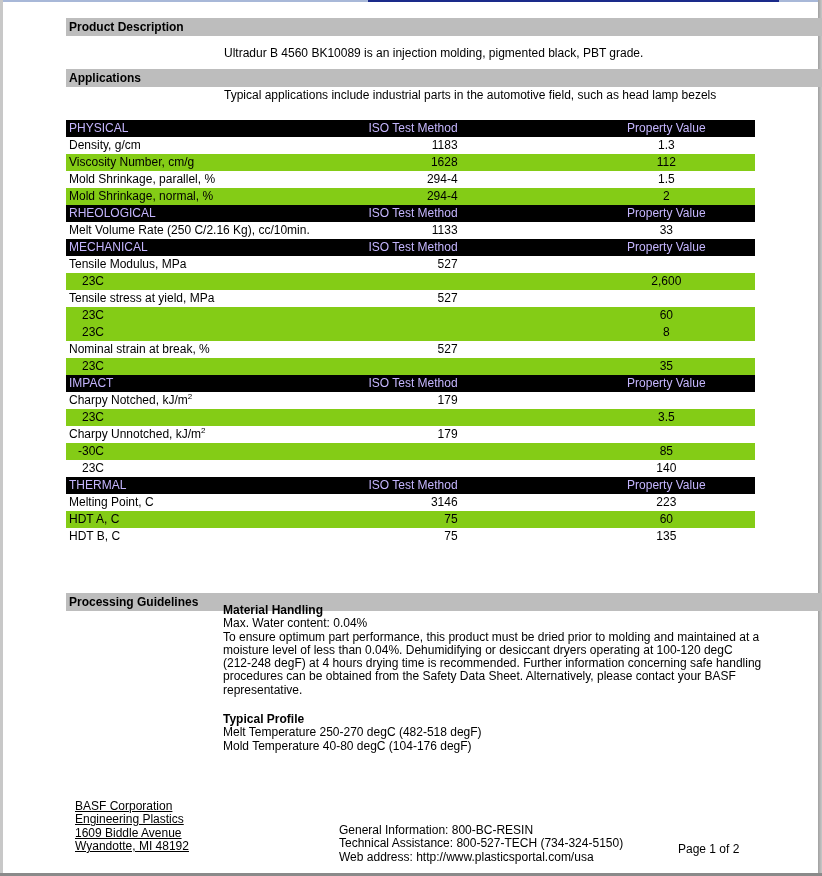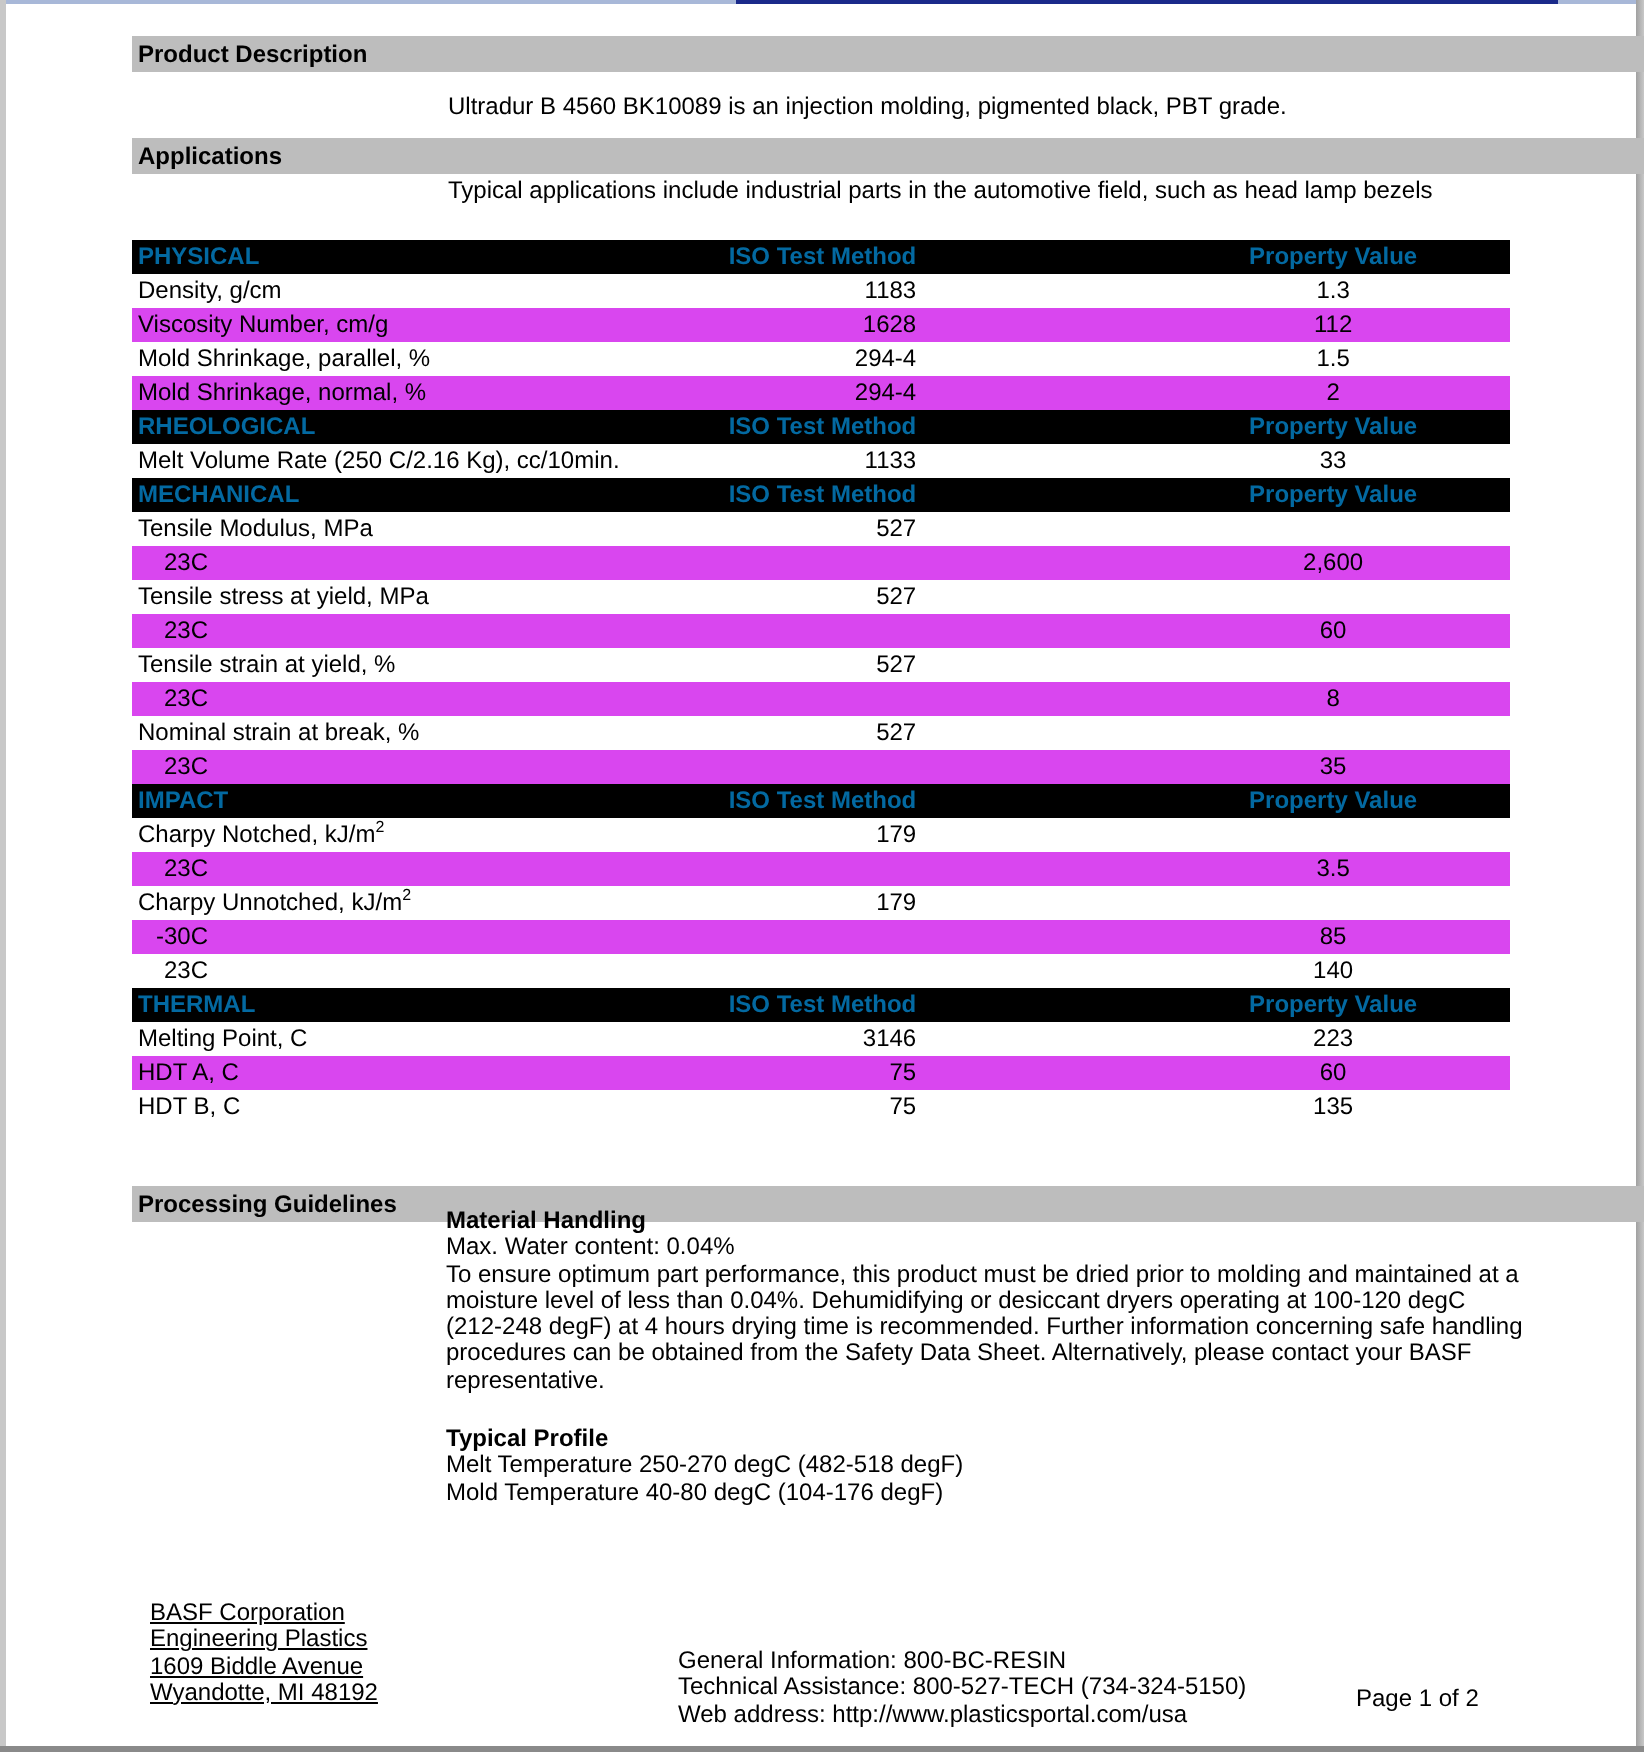--- a/index.html
+++ b/index.html
@@ -12,22 +12,22 @@
                   background:linear-gradient(to right,#a0a0a0,#c8c8c8); }
   .bottom-border { position:absolute; left:0; bottom:0; width:822px; height:3px; background:#8a8a8a; }
 
   .section-bar { position:absolute; left:66px; width:808px; height:18px; background:#bdbdbd;
                  font-weight:bold; font-size:12px; line-height:18px; padding-left:3px; box-sizing:border-box; }
   .section-text { position:absolute; left:224px; font-size:12px; line-height:16px; }
 
   table.props { position:absolute; left:66px; top:120px; width:689px; border-collapse:collapse;
                 font-size:12px; }
   table.props td { padding:0 3px; height:17px; line-height:17px; white-space:nowrap; }
-  table.props tr.hdr td { background:#000; color:#0369a1; font-weight:bold; }
-  table.props tr.alt td { background:#d946ef; }
+  table.props tr.hdr td { background:#000; color:#c4b5fd; font-weight:normal; }
+  table.props tr.alt td { background:#84cc16; }
   table.props td.c1 { width:290px; }
   table.props td.c2 { width:130px; text-align:right; }
   table.props td.c3 { width:260px; text-align:center; padding-left:120px; }
   table.props td.sub { padding-left:16px; }
   table.props td.sub2 { padding-left:12px; }
   sup { font-size:8px; line-height:0; vertical-align:5px; }
 
   .proc { position:absolute; left:223px; top:604px; width:540px; font-size:12px; line-height:13.3px; }
   .proc .h { font-weight:bold; }
   .proc p { margin:0; }
@@ -106,25 +106,20 @@
       </tr>
       <tr>
         <td class="c1"><span>Tensile stress at yield, MPa</span></td>
         <td class="c2">527</td>
         <td class="c3"></td>
       </tr>
       <tr class="alt">
         <td class="c1 sub"><span>23C</span></td>
         <td class="c2"></td>
         <td class="c3">60</td>
-      </tr>
-      <tr>
-        <td class="c1"><span>Tensile strain at yield, %</span></td>
-        <td class="c2">527</td>
-        <td class="c3"></td>
       </tr>
       <tr class="alt">
         <td class="c1 sub"><span>23C</span></td>
         <td class="c2"></td>
         <td class="c3">8</td>
       </tr>
       <tr>
         <td class="c1"><span>Nominal strain at break, %</span></td>
         <td class="c2">527</td>
         <td class="c3"></td>

